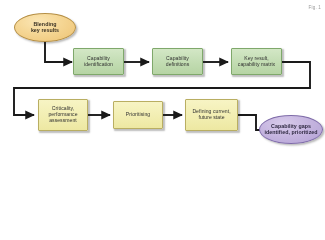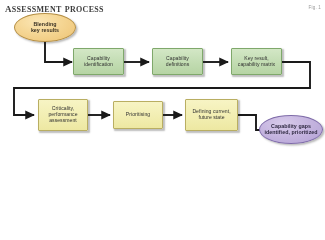--- a/index.html
+++ b/index.html
@@ -121,21 +121,20 @@
   .node-label {
     display: block;
     white-space: pre-line;
   }
 </style>
 </head>
 <body>
 
 <div id="figure-root">
 
-  <div id="figure-title">Assessment process</div>
 
   <div id="figure-number">Fig. 1</div>
 
   <svg id="connector-layer" viewBox="0 0 325 151" width="325" height="151" xmlns="http://www.w3.org/2000/svg">
     <defs>
       <marker id="arrowhead" markerWidth="5.2" markerHeight="5.2" refX="4.6" refY="2.6" orient="auto" markerUnits="strokeWidth">
         <path d="M0,0.25 L5.1,2.6 L0,4.95 Z" fill="#1a1a1a"></path>
       </marker>
     </defs>
 

